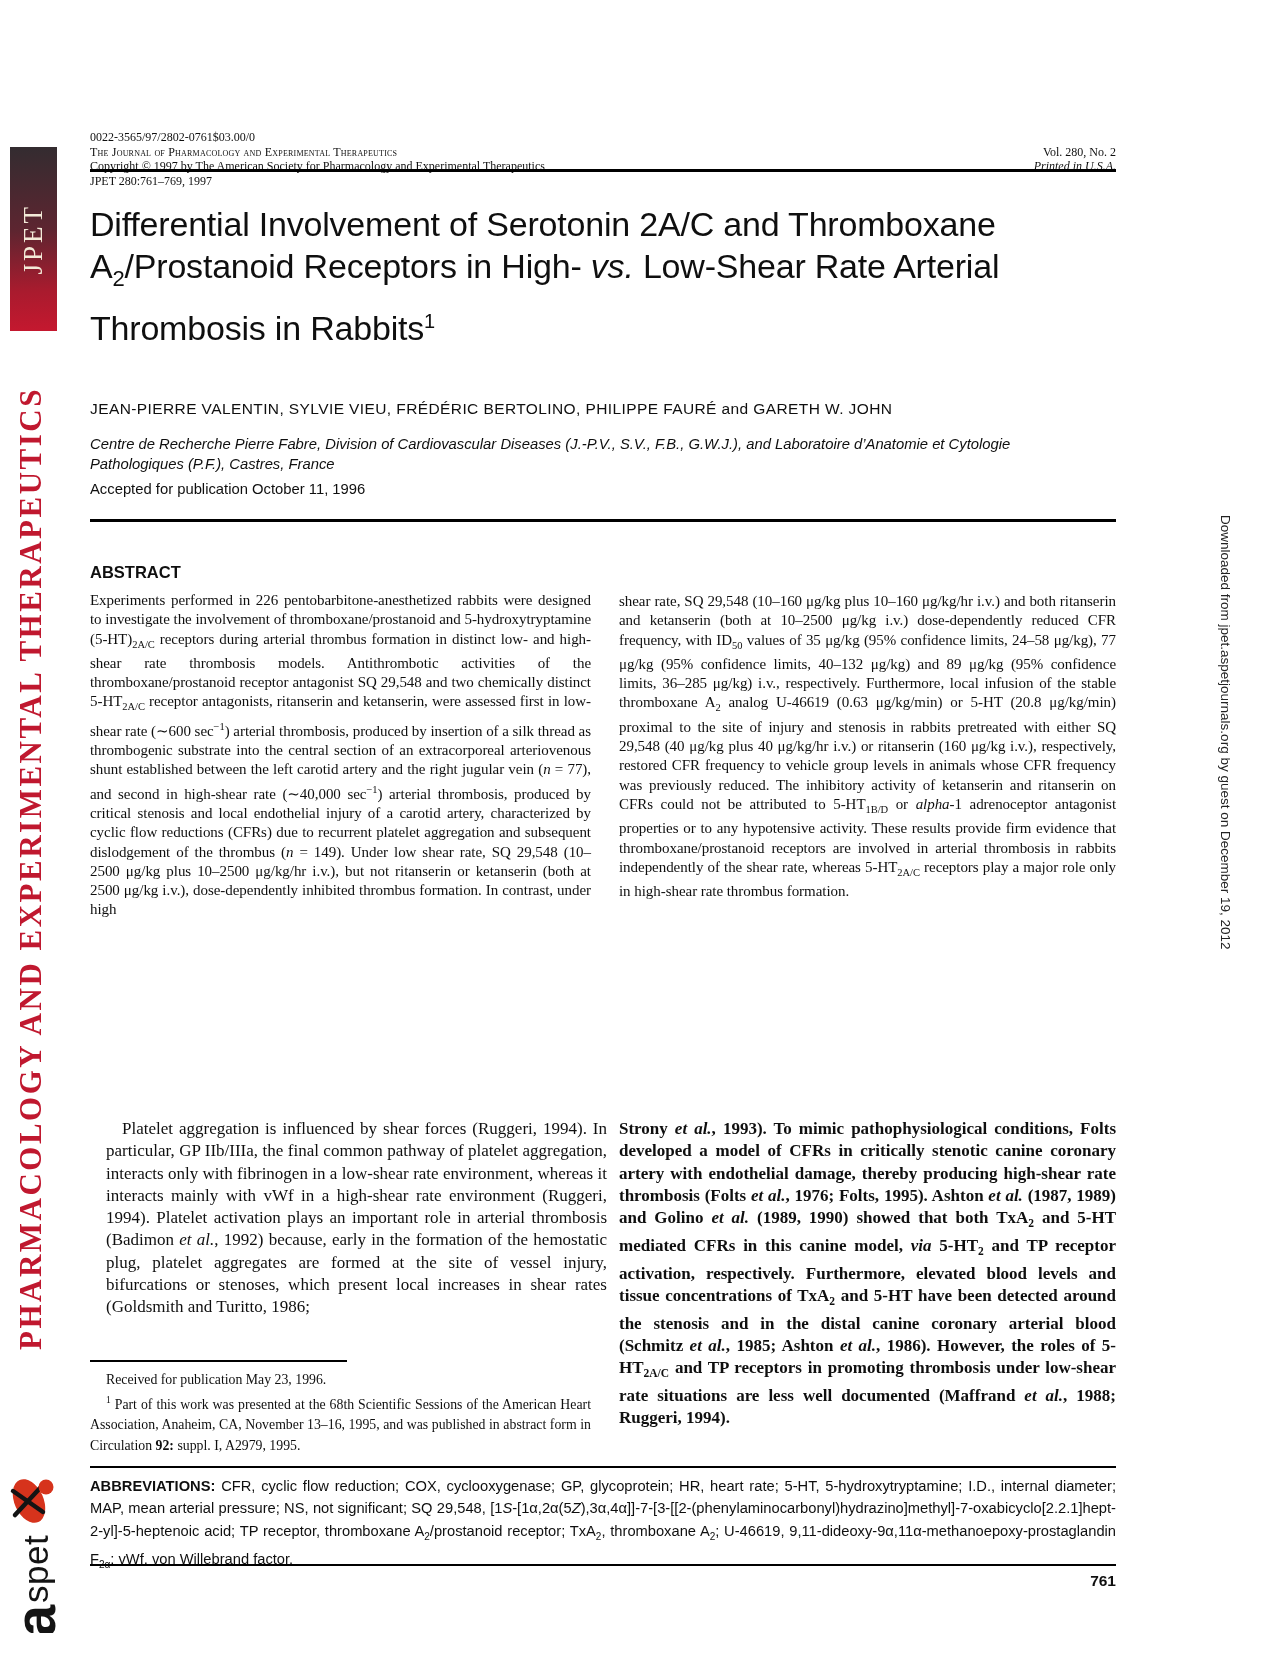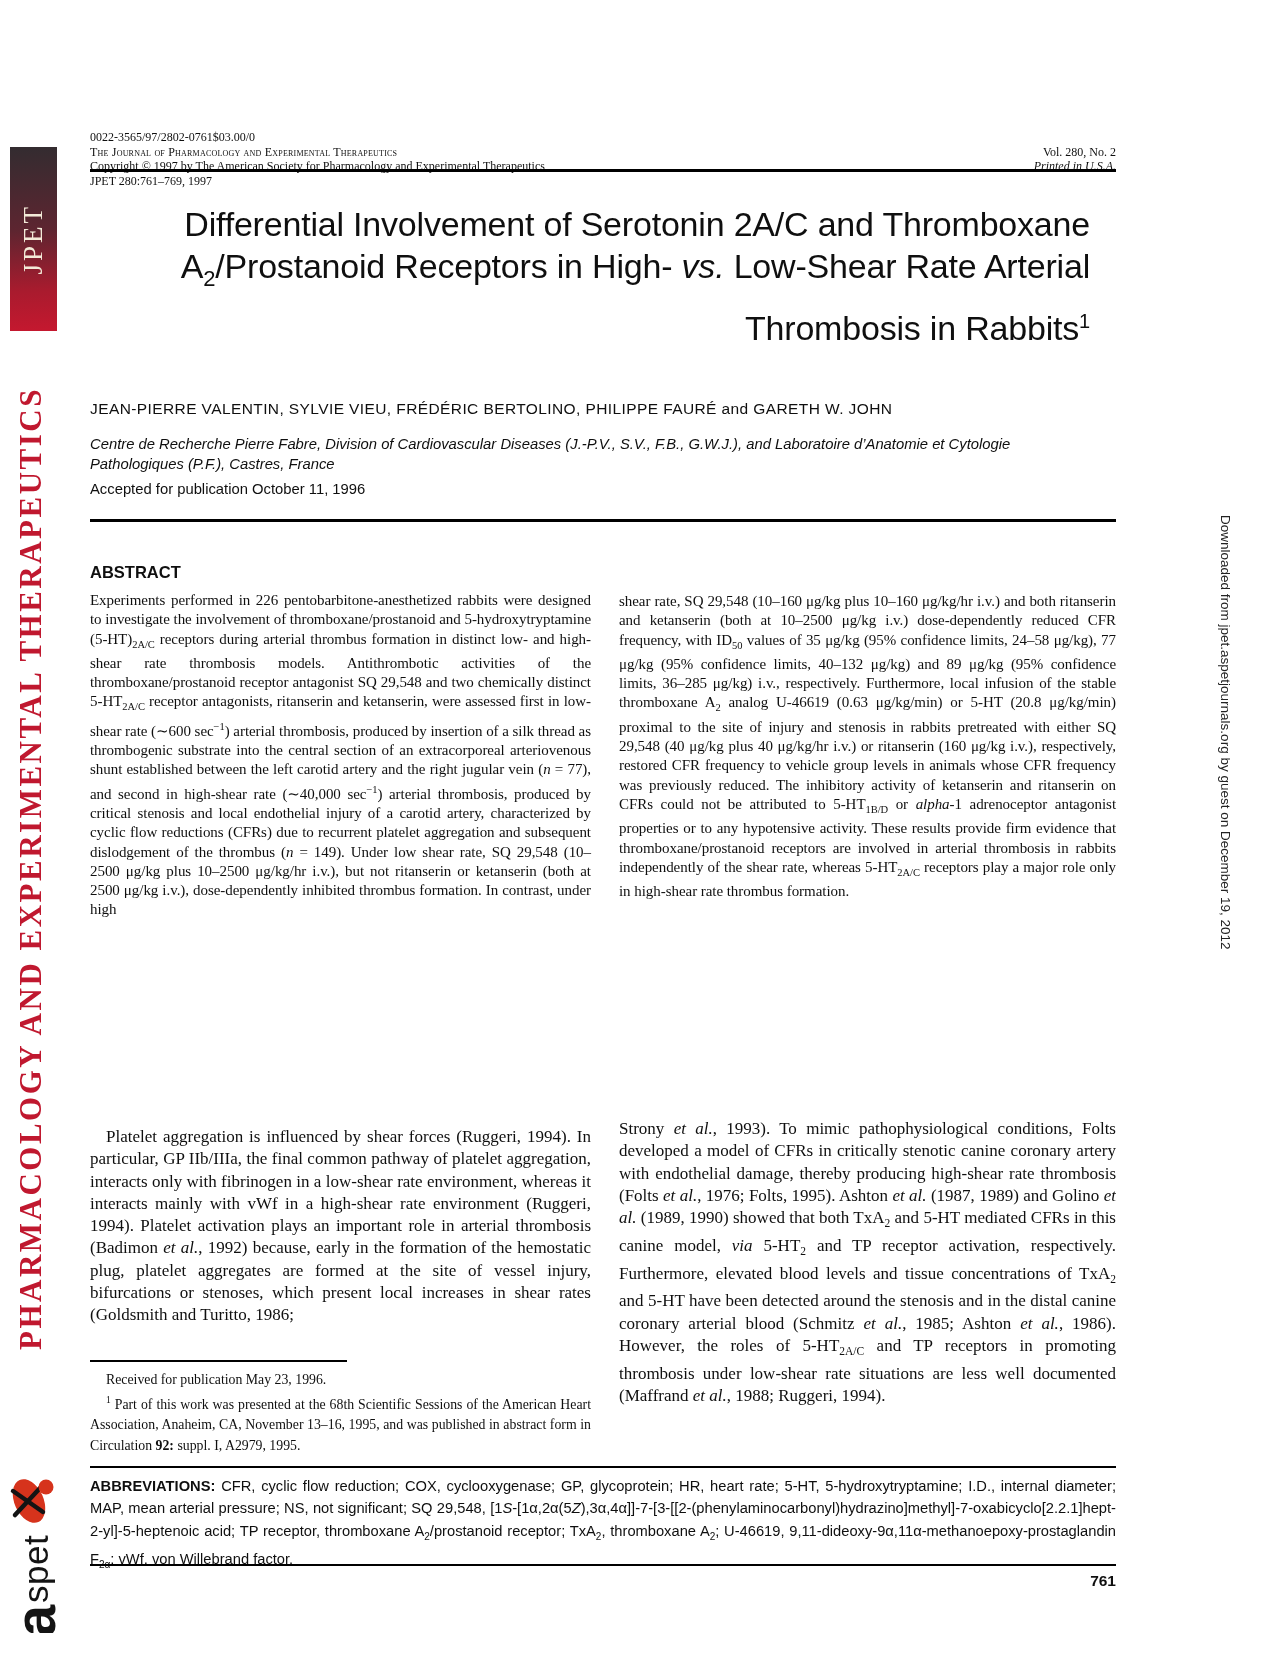--- a/index.html
+++ b/index.html
@@ -19,21 +19,21 @@
 
   .rule { position:absolute; left:0; right:0; background:#000; }
   .rule-thick { height:3px; }
   .rule-mid { height:2.5px; }
   .rule-thin { height:1.5px; }
 
   
   .title {
     position:absolute; top:203px; left:0; width:1000px;
     font-family:"Liberation Sans", sans-serif;
-    font-size:34px; line-height:42px; font-weight:400; letter-spacing:-0.2px;text-align:right;
+    font-size:34px; line-height:42px; font-weight:400; letter-spacing:-0.2px;
   }
   .title sub { font-size:22px; }
   .title sup { font-size:20px; }
 
   .authors {
     position:absolute; top:400px; left:0; width:1010px;
     font-family:"Liberation Sans", sans-serif; font-size:15.5px; letter-spacing:.4px;
   }
   .affiliation {
     position:absolute; top:434px; left:0; width:1010px;
@@ -50,22 +50,22 @@
   .abstract-heading {
     font-family:"Liberation Sans", sans-serif; font-weight:bold; font-size:16.5px; margin:0 0 9px 0;
   }
   .abs-text {
     font-family:Liberation Serif, serif; font-size:15px; line-height:19.3px;
     text-align:justify; letter-spacing:-0.05px;
   }
   .abs-text sub, .abs-text sup { font-size:10.5px; }
 
   
-  .body-left  { position:absolute; top:1118px; left:0;   width:501px; height:234px; overflow:hidden;margin-top:8px; }
-  .body-right { position:absolute; top:1118px; left:529px; width:497px; height:330px; overflow:hidden; }
+  .body-left  { position:absolute; top:1118px; left:16px;   width:501px; height:234px; overflow:hidden; }
+  .body-right { position:absolute; top:1118px; left:529px; width:497px; height:330px; overflow:hidden;font-weight:bold; }
   .body-text { font-size:17px; line-height:22.3px; text-align:justify; }
   .body-text sub { font-size:11.5px; }
   .indent { text-indent:16px; }
 
   
   .footnotes { position:absolute; top:1360px; left:0; width:501px; }
   .fn-rule { width:257px; height:1.5px; background:#000; margin:0 0 8px 0; }
   .fn-text { font-size:13.8px; line-height:20.5px; text-align:justify; }
   .fn-text sup { font-size:9.5px; }
 

